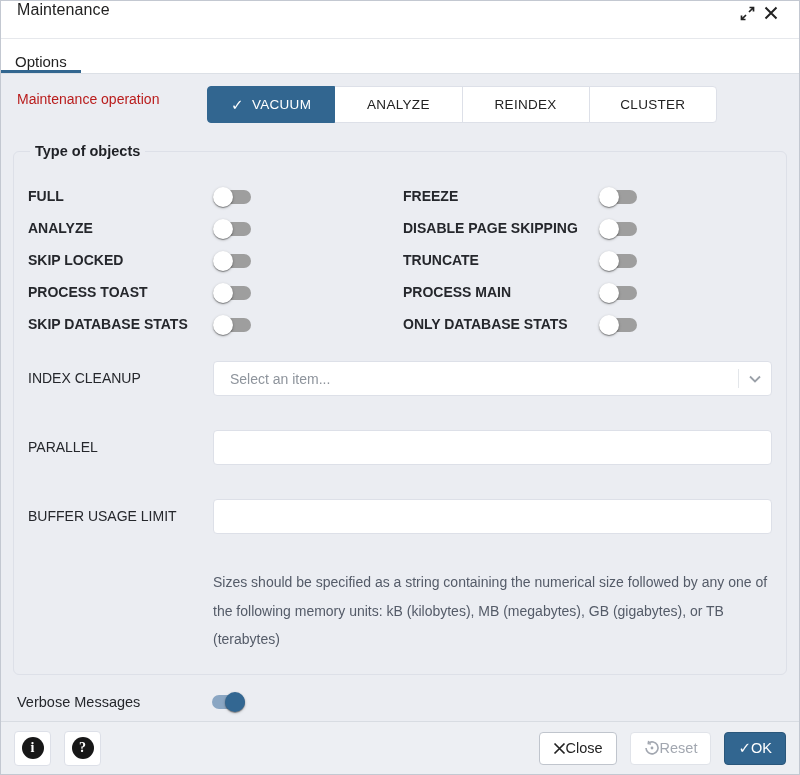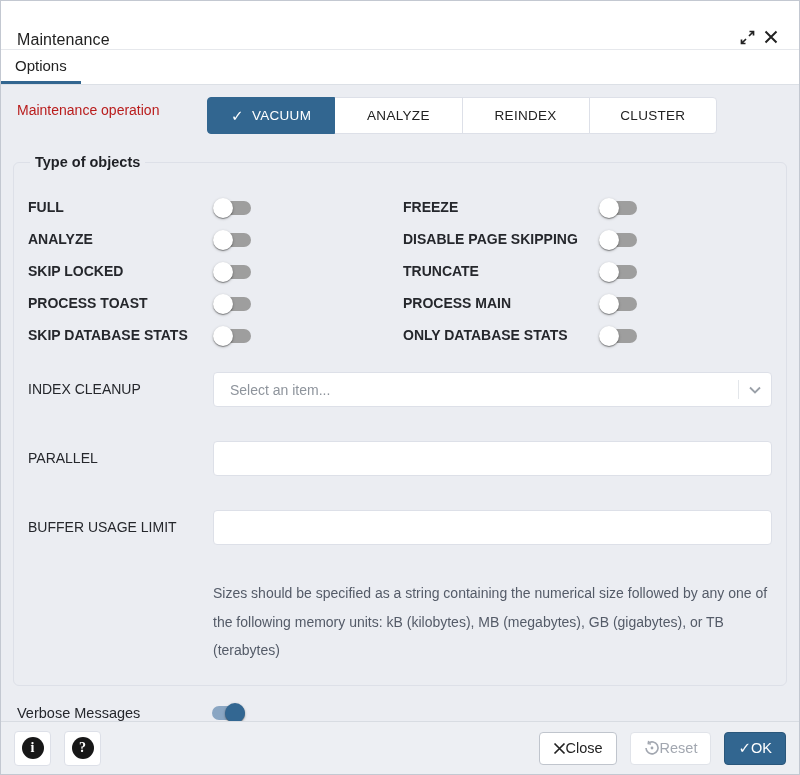--- a/index.html
+++ b/index.html
@@ -3,36 +3,36 @@
 <meta charset="utf-8">
 <style>
   * { box-sizing: border-box; margin: 0; padding: 0; }
   html,body { background:#fff; font-family:"Liberation Sans","DejaVu Sans",sans-serif; }
   .dialog{
     width:800px; height:775px; border:1px solid #c3c8d1; background:#ebedf2;
     display:flex; flex-direction:column; overflow:hidden;
   }
   
   .titlebar{
-    height:49px; background:#fff; display:flex; align-items:flex-end;
+    height:38px; background:#fff; display:flex; align-items:flex-start;
     padding:0 16px; flex:0 0 auto; border-bottom:1px solid #e6e8ec;
   }
   .titlebar .title{ font-size:16px; color:#222; letter-spacing:.1px; }
   .titlebar .spacer{ flex:1; }
   .titlebar .tb-icon{
     width:24px; height:24px; display:flex; align-items:center; justify-content:center;
     cursor:pointer; color:#222;
   }
   
   .tabbar{
     height:35px; background:#fff; border-bottom:1px solid #dce0e6;
     display:flex; align-items:stretch; flex:0 0 auto;
   }
   .tab{
-    padding:0 14px; display:flex; align-items:center; font-size:15px; color:#222;
+    padding:0 14px; display:flex; align-items:flex-end; font-size:15px; color:#222;
     border-bottom:3px solid transparent; cursor:pointer;
   }
   .tab.active{ border-bottom-color:#326690; }
   
   .content{ flex:1; padding:12px; overflow:hidden; }
   .op-row{ display:flex; align-items:flex-start; margin:0 4px 20px 4px; }
   .op-label{ width:190px; font-size:14px; color:#b91c1c; line-height:1.3; padding-top:4px; }
   .seg-group{ display:flex; width:510px; }
   .seg-btn{
     flex:1; height:37px; background:#fff; border:1px solid #dde0e8; margin-left:-1px;

